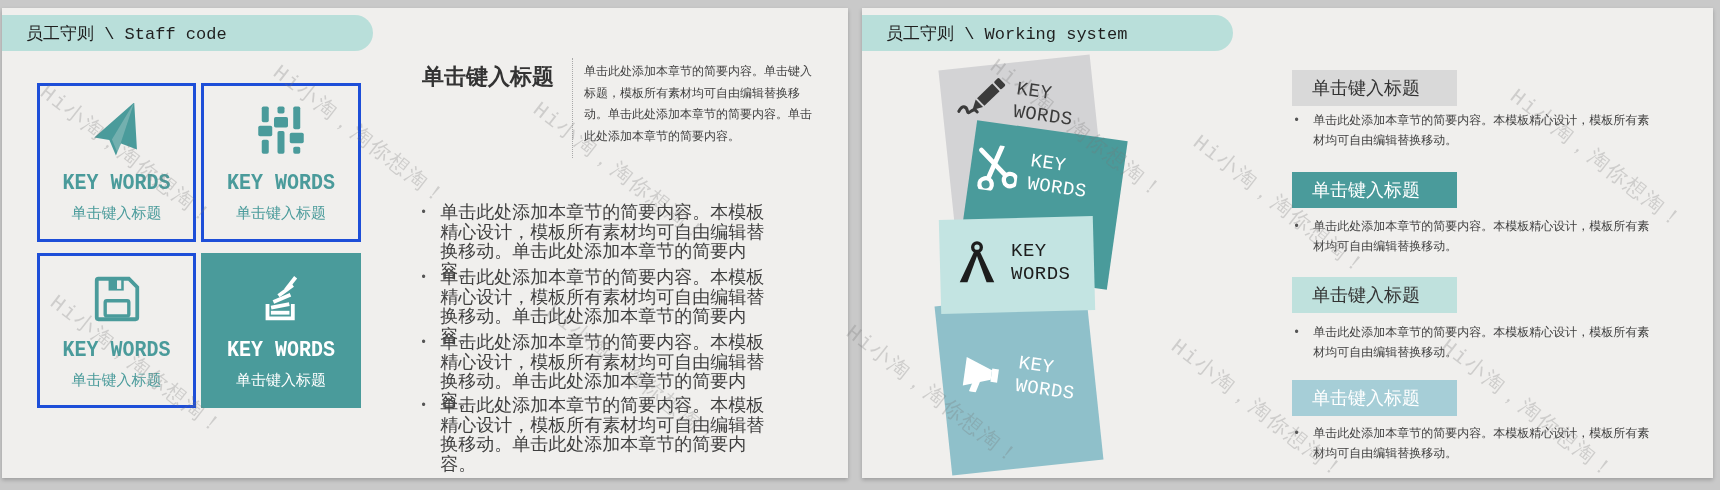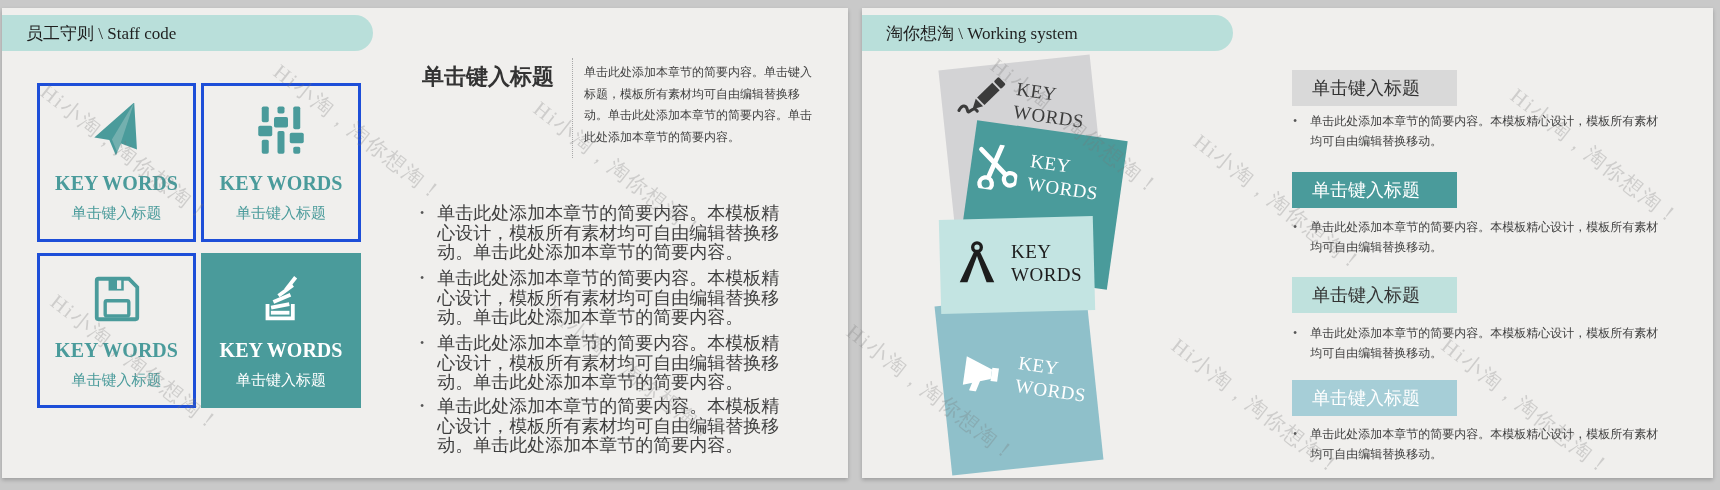--- a/index.html
+++ b/index.html
@@ -1,17 +1,17 @@
 <!DOCTYPE html>
 <html><head>
 <meta charset="utf-8">
 <style>
   html,body{margin:0;padding:0;background:#bfbfbf;}
   .stage{position:relative;width:1720px;height:490px;background:#c9c9c9;
-         font-family:Liberation Serif, serif;overflow:hidden;}
+         font-family:Liberation Mono, monospace;overflow:hidden;}
   .slide{position:absolute;top:8px;height:470px;background:#f0efed;overflow:hidden;
          box-shadow:0 2px 4px rgba(0,0,0,.22);}
   .slide.left{left:2px;width:846px;}
   .slide.right{left:862px;width:851px;}
 
   .pill{position:absolute;top:7px;left:0;height:36px;width:371px;box-sizing:border-box;
         background:#b9dfda;border-radius:0 18px 18px 0;display:flex;align-items:center;
         padding-left:24px;font-size:17px;color:#1f1f1f;}
 
   
@@ -130,21 +130,21 @@
       <span class="btx">单击此处添加本章节的简要内容。本模板精心设计，模板所有素材均可自由编辑替换移动。单击此处添加本章节的简要内容。</span>
     </div>
     <div class="bullet" style="left:418px;top:389px;width:360px;">
       <span class="btx">单击此处添加本章节的简要内容。本模板精心设计，模板所有素材均可自由编辑替换移动。单击此处添加本章节的简要内容。</span>
     </div>
   </div>
 
   <div class="slide right">
 
     <div class="pill">
-      <span>淘你想淘 \ Working system</span>
+      <span>员工守则 \ Working system</span>
     </div>
 
     <div class="card" style="left:85px;top:54px;width:152px;height:172px;background:#d3d3d5;transform:rotate(-6deg);"></div>
     <div class="card" style="left:104px;top:122px;width:152px;height:150px;background:#4a9b9b;transform:rotate(8deg);"></div>
     <div class="card" style="left:81px;top:290px;width:152px;height:170px;background:#8fc0ca;transform:rotate(-6deg);"></div>
     <div class="card" style="left:78px;top:210px;width:154px;height:94px;background:#c3e4e2;transform:rotate(-1.5deg);"></div>
 
     <div class="cardc" style="left:96px;top:70px;transform:rotate(8deg);color:#3b3b3b;">
       <svg width="46" height="46" viewBox="0 0 48 48">
         <g fill="#3b3b3b" transform="rotate(38 30 22)">

